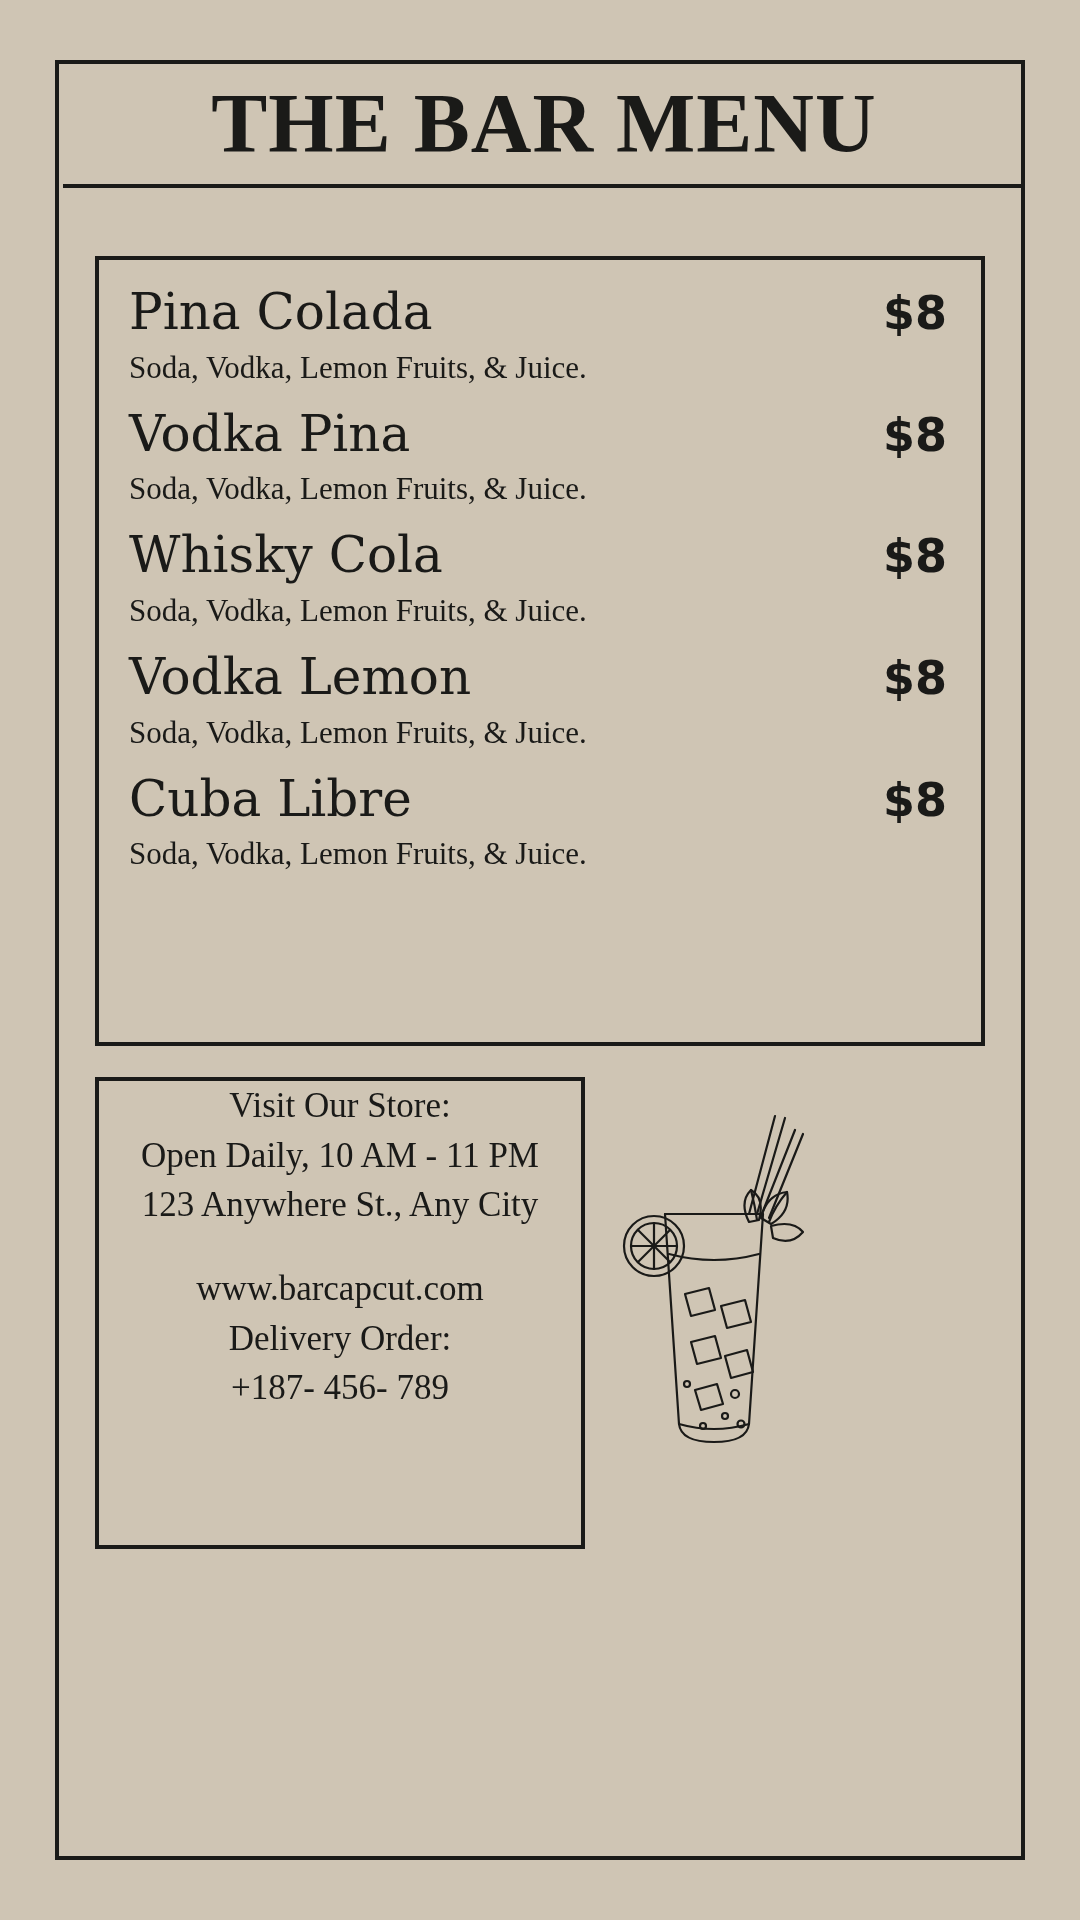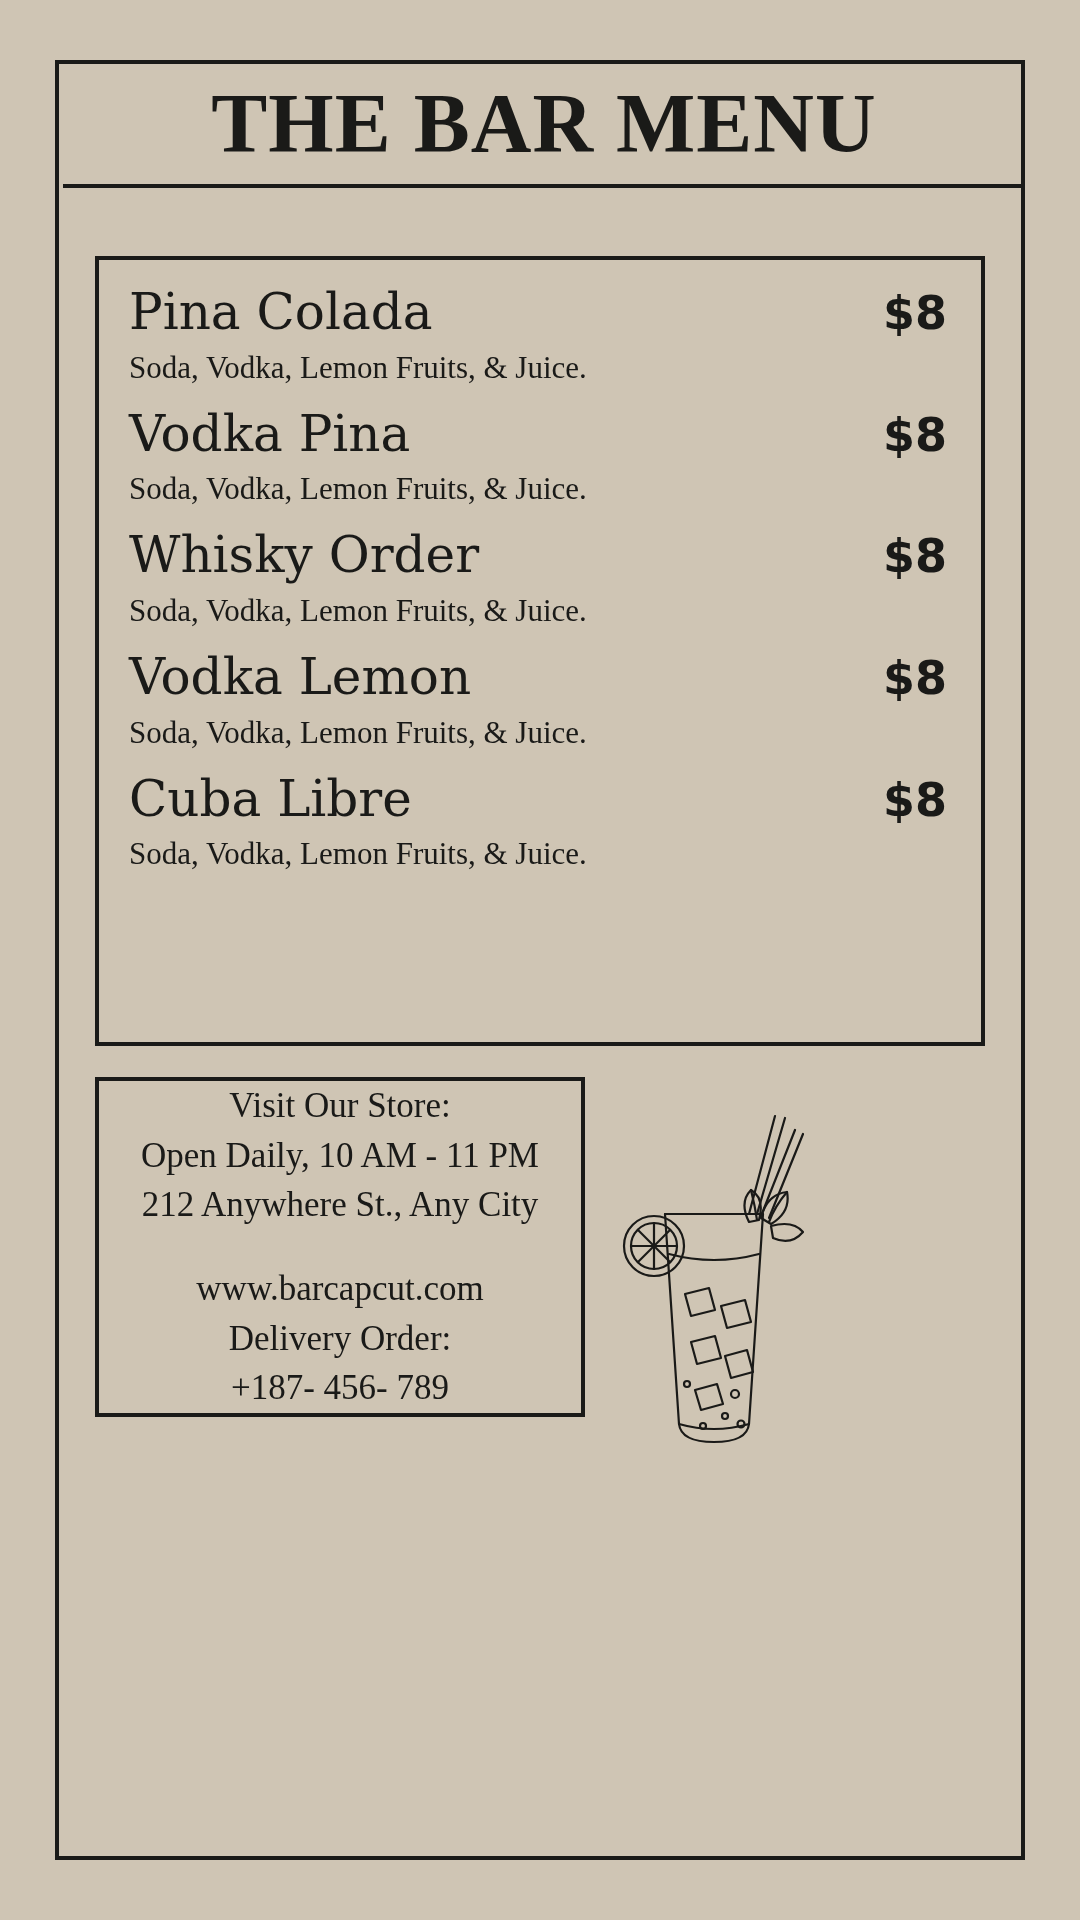--- a/index.html
+++ b/index.html
@@ -85,27 +85,27 @@
     font-size: 31px;
     line-height: 1.2;
     margin-top: 10px;
   }
 
   .info-box {
     position: absolute;
     left: 36px;
     top: 1013px;
     width: 490px;
-    height: 340px;
+    height: 472px;
     border: 4px solid #1a1a18;
     box-sizing: border-box;
     display: flex;
     flex-direction: column;
     align-items: center;
-    justify-content: center;
+    justify-content: flex-start;
     text-align: center;
   }
   .info-line {
     font-family: "Liberation Serif", serif;
     font-size: 35px;
     line-height: 1.42;
   }
   .info-gap { height: 34px; }
 
   .drink-art {
@@ -138,21 +138,21 @@
     <div class="item">
       <div class="item-row">
         <span class="item-name">Vodka Pina</span>
         <span class="item-price">$8</span>
       </div>
       <div class="item-desc">Soda, Vodka, Lemon Fruits,  &amp; Juice.</div>
     </div>
 
     <div class="item">
       <div class="item-row">
-        <span class="item-name">Whisky Order</span>
+        <span class="item-name">Whisky Cola</span>
         <span class="item-price">$8</span>
       </div>
       <div class="item-desc">Soda, Vodka, Lemon Fruits,  &amp; Juice.</div>
     </div>
 
     <div class="item">
       <div class="item-row">
         <span class="item-name">Vodka Lemon</span>
         <span class="item-price">$8</span>
       </div>
@@ -165,21 +165,21 @@
         <span class="item-price">$8</span>
       </div>
       <div class="item-desc">Soda, Vodka, Lemon Fruits,  &amp; Juice.</div>
     </div>
 
   </div>
 
   <div class="info-box">
     <div class="info-line">Visit Our Store:</div>
     <div class="info-line">Open Daily, 10 AM - 11 PM</div>
-    <div class="info-line">212 Anywhere St., Any City</div>
+    <div class="info-line">123 Anywhere St., Any City</div>
     <div class="info-gap"></div>
     <div class="info-line">www.barcapcut.com</div>
     <div class="info-line">Delivery Order:</div>
     <div class="info-line">+187- 456- 789</div>
   </div>
 
   <div class="drink-art">
     <svg viewBox="0 0 230 360" width="230" height="360" fill="none" stroke="#1a1a18" stroke-width="2.2" stroke-linecap="round" stroke-linejoin="round">
 
       <path d="M150 120 L176 22"></path>

